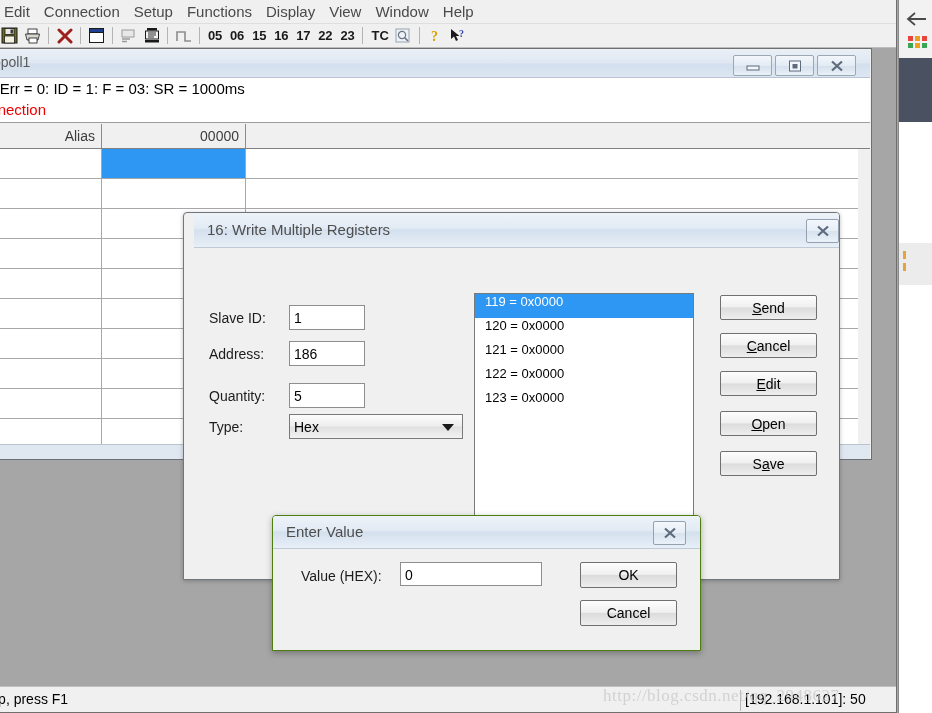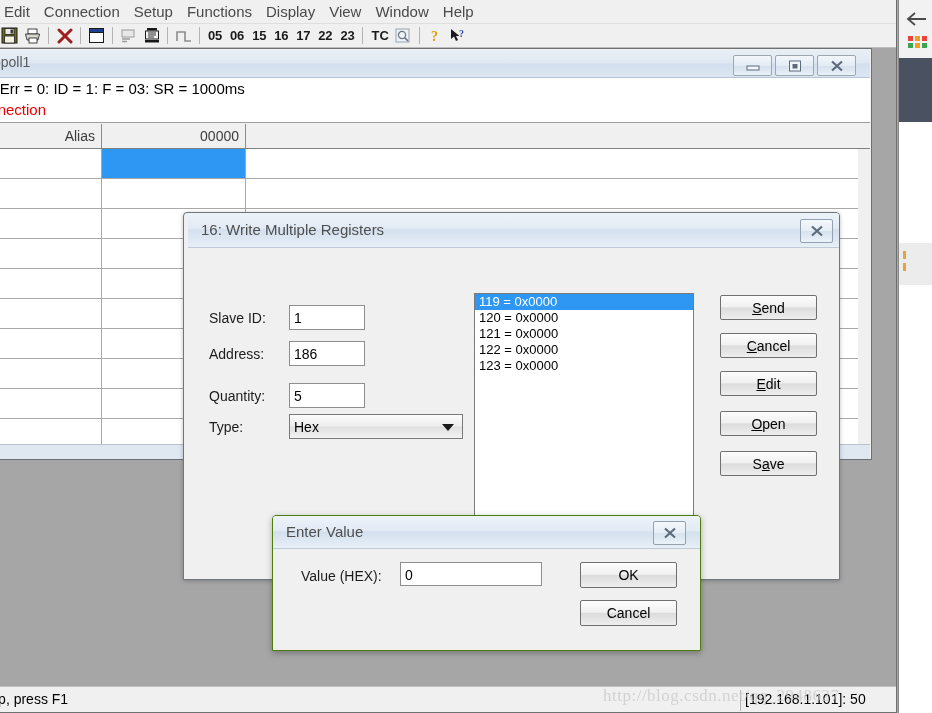--- a/index.html
+++ b/index.html
@@ -227,21 +227,21 @@
     left: 188px; top: 164px;
     width: 657px; height: 368px;
     background: #f0f0f0;
     border: 1px solid #6f767e;
     border-radius: 4px 4px 0 0;
     box-sizing: border-box;
     box-shadow: 0 1px 4px rgba(0,0,0,0.25);
     overflow: hidden;
   }
   .dlg-titlebar {
-    position: absolute; left: 4px; top: 0;
+    position: absolute; left: 10px; top: 0;
     width: 655px; height: 35px;
     background: linear-gradient(to bottom, #eef3f9 0%, #e2eaf4 45%, #d4e0ee 50%, #e7eff7 100%);
     border-bottom: 1px solid #c0cad6;
     box-sizing: border-box;
   }
   .dlg-title-text {
     position: absolute; left: 13px; top: 8px;
     font-size: 15px; color: #4e4e4e;
   }
   .dlg-close {
@@ -294,23 +294,23 @@
 
   .reg-list {
     position: absolute; left: 290px; top: 45px;
     width: 220px; height: 248px;
     background: #ffffff;
     border: 1px solid #7a7a7a;
     box-sizing: border-box;
     overflow: hidden;
   }
   .reg-item {
-    height: 16px;
+    height: 24px;
     font-size: 13px; color: #000;
-    padding-left: 4px;
+    padding-left: 10px;
     line-height: 16px;
     font-family: "Liberation Sans", sans-serif;
     white-space: nowrap;
   }
   .reg-item.sel { background: #2e97f4; color: #ffffff; }
 
   .dlg-btn {
     position: absolute;
     width: 97px; height: 25px;
     border: 1px solid #707070;

